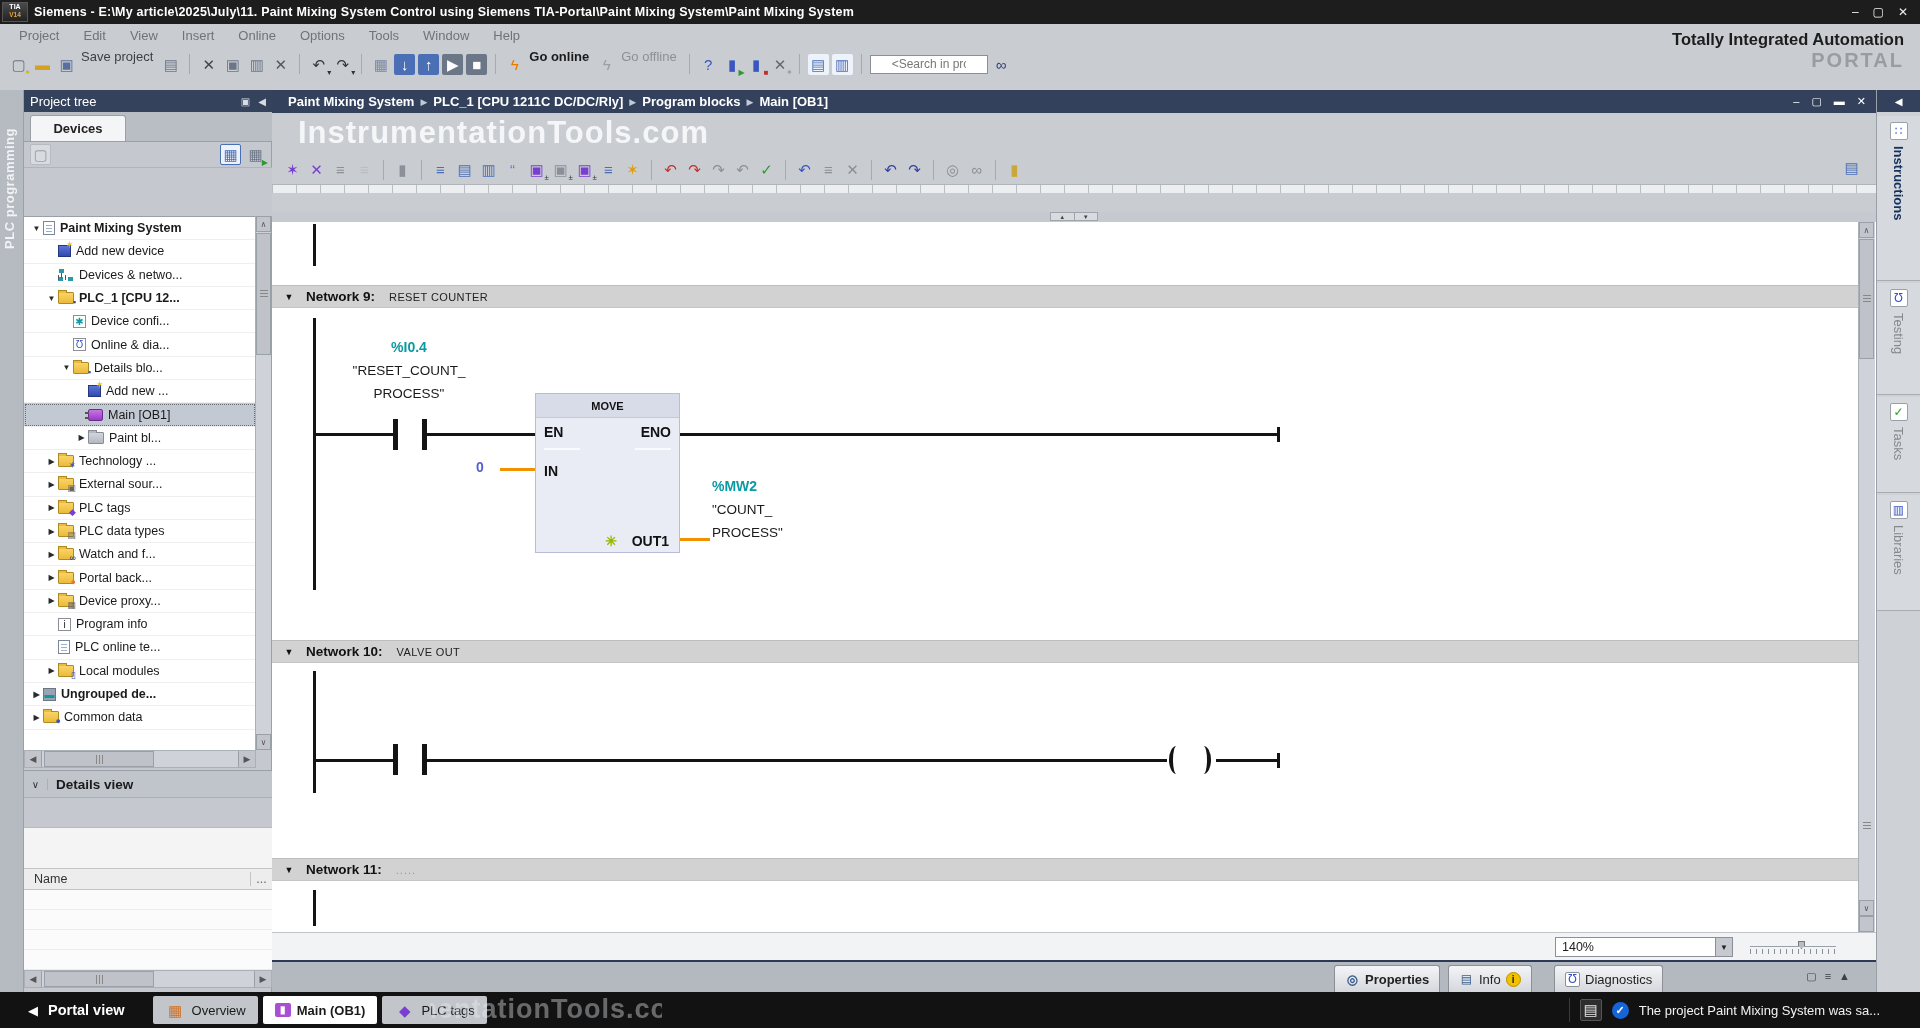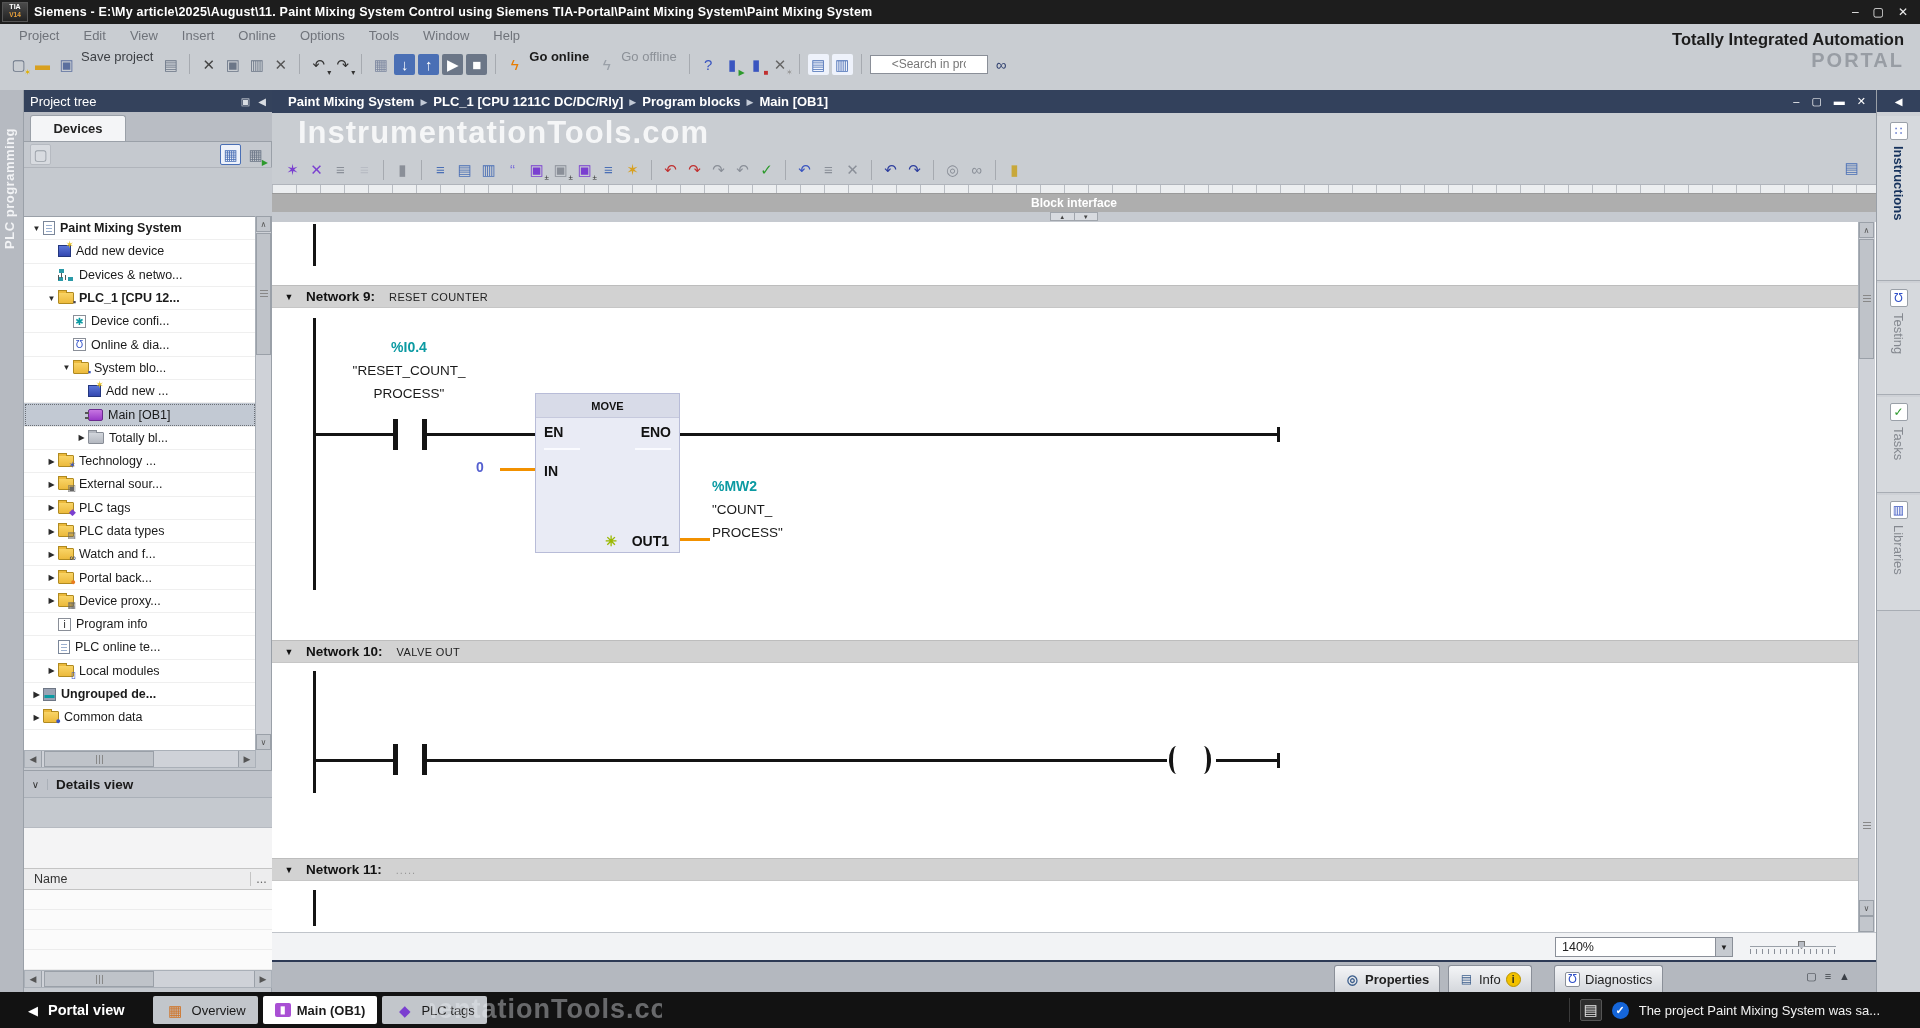--- a/index.html
+++ b/index.html
@@ -241,21 +241,21 @@
   #wm-bottom-clip{position:absolute;left:430px;top:994px;width:232px;height:34px;overflow:hidden;pointer-events:none;}
   #wm-bottom-clip .watermark{position:absolute;left:-98px;top:0;font-size:27px;color:rgba(235,238,242,.40);white-space:nowrap;}
 </style>
 </head>
 <body>
 
 <div id="titlebar">
   <div id="tia-logo">
     <span>TIA</span><span class="v">V14</span>
   </div>
-  <span id="title-text">Siemens  -  E:\My article\2025\August\11. Paint Mixing System Control using Siemens TIA-Portal\Paint Mixing System\Paint Mixing System</span>
+  <span id="title-text">Siemens  -  E:\My article\2025\July\11. Paint Mixing System Control using Siemens TIA-Portal\Paint Mixing System\Paint Mixing System</span>
   <div id="title-controls">
     <span>–</span>
     <span>▢</span>
     <span>✕</span>
   </div>
 </div>
 
 <div id="menubar">
     <span class="menu-item">Project</span>
     <span class="menu-item">Edit</span>
@@ -434,38 +434,38 @@
         <span class="tico ti-box">
           <i style="color: rgb(48, 80, 200); position: static;">Ʊ</i>
         </span>
         <span>Online &amp; dia...</span>
       </div>
       <div class="trow" style="padding-left: 36px;">
         <span class="tree-arrow">▼</span>
         <span class="tico ti-folder">
           <i style="color: rgb(58, 85, 192);">▪</i>
         </span>
-        <span>System blo...</span>
+        <span>Details blo...</span>
       </div>
       <div class="trow" style="padding-left: 51px;">
         <span class="tree-arrow"></span>
         <span class="tico ti-add">
           <i style="color: rgb(232, 192, 32);">✶</i>
         </span>
         <span>Add new ...</span>
       </div>
       <div class="trow sel" style="padding-left: 51px;">
         <span class="tree-arrow"></span>
         <span class="tico ti-main"></span>
         <span>Main [OB1]</span>
       </div>
       <div class="trow" style="padding-left: 51px;">
         <span class="tree-arrow">▶</span>
         <span class="tico ti-folder gray"></span>
-        <span>Totally bl...</span>
+        <span>Paint bl...</span>
       </div>
       <div class="trow" style="padding-left: 21px;">
         <span class="tree-arrow">▶</span>
         <span class="tico ti-folder">
           <i style="color: rgb(58, 85, 192);">✶</i>
         </span>
         <span>Technology ...</span>
       </div>
       <div class="trow" style="padding-left: 21px;">
         <span class="tree-arrow">▶</span>
@@ -692,23 +692,20 @@
         <span class="gico" style="color: rgb(200, 168, 58);">
           <i>▮</i>
         </span>
       </div>
     <span class="gico" id="ed-settings" style="color:#4a6fb5;">
         <i>▤</i>
       </span>
   </div>
 
   <div id="tickstrip"></div>
-  <div id="block-interface">
-    <span>Block interface</span>
-  </div>
   <div id="splitter">
     <div class="mini">
       <span>▲</span>
       <span>▼</span>
     </div>
   </div>
 
   <div id="canvas">
 
     <div class="vline" style="left:41px;top:2px;height:42px;"></div>

